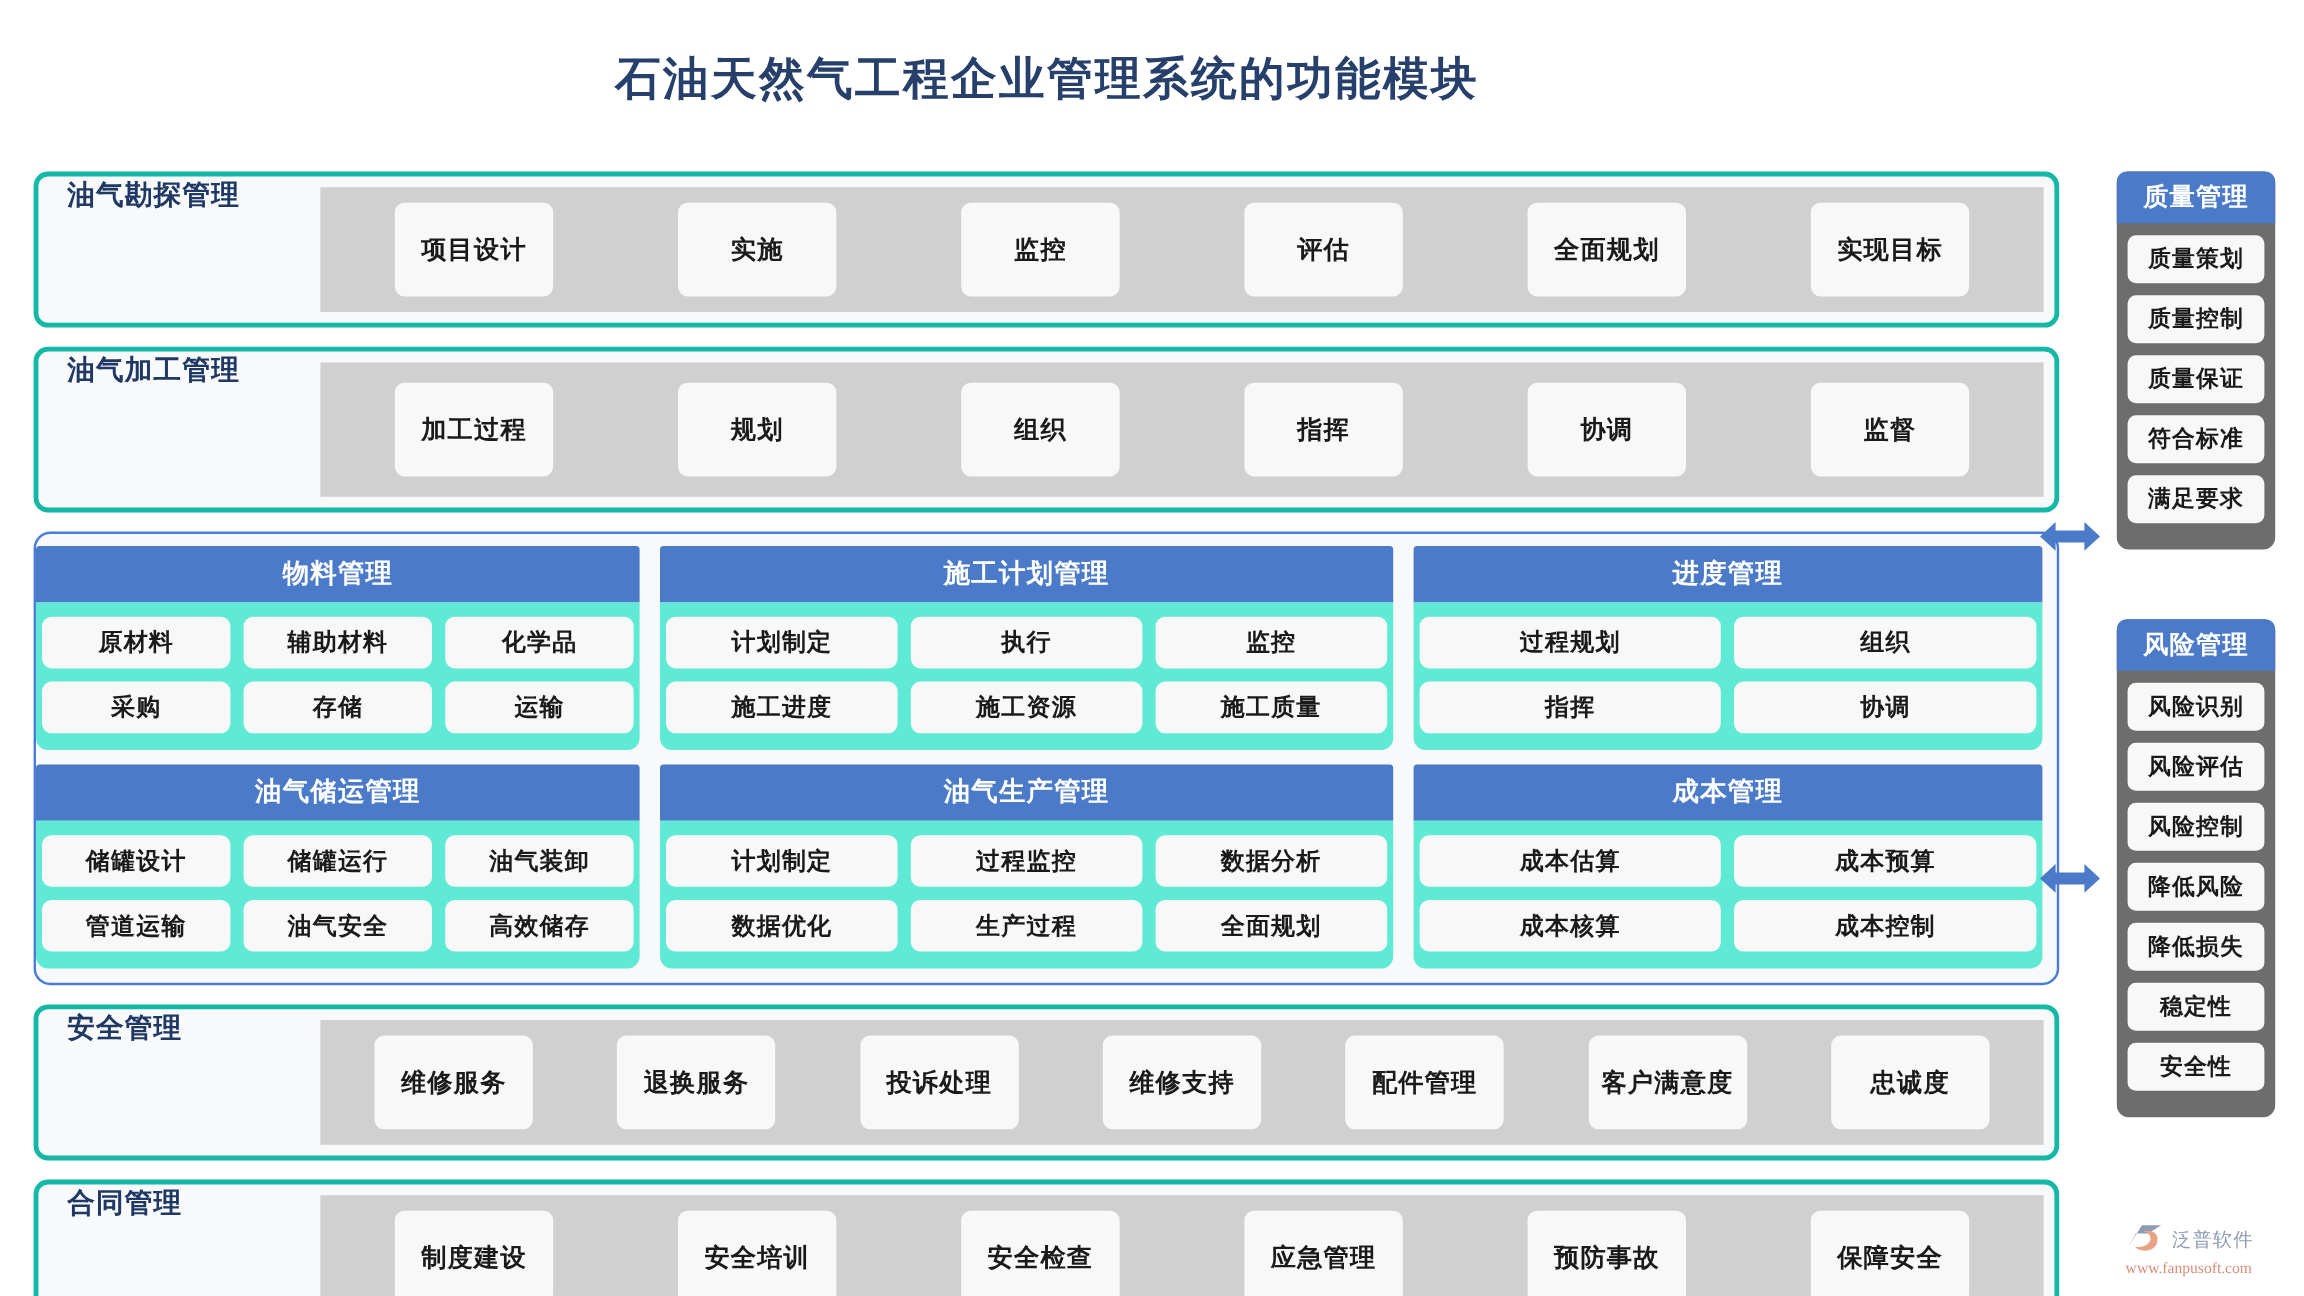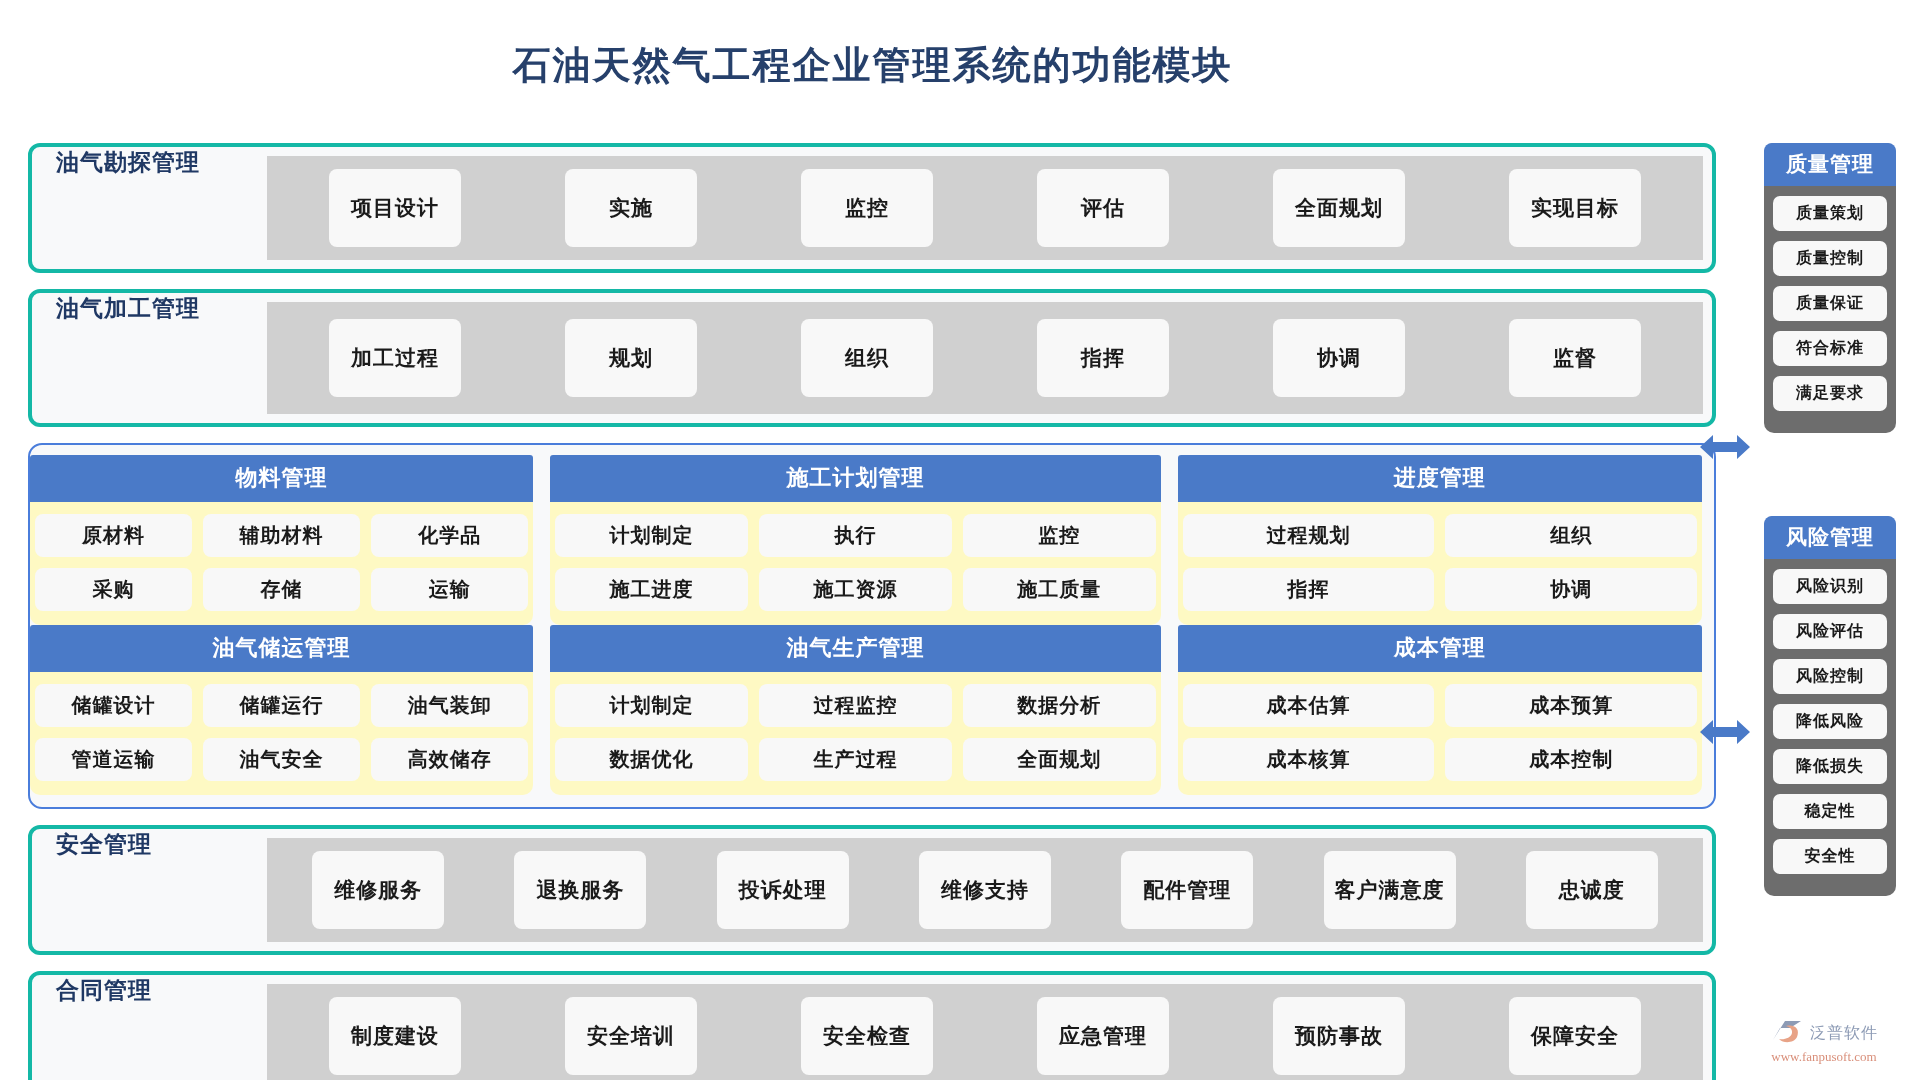--- a/index.html
+++ b/index.html
@@ -72,33 +72,33 @@
     display: flex; align-items: center; justify-content: flex-start;
     padding-left: 24px;
     font-size: 23px; font-weight: bold; color: #1f3864;
     letter-spacing: 1px;
   }
   .biz-grid {
     flex: 1 1 auto;
     display: grid;
     grid-template-columns: 2.86fr 3.47fr 2.98fr;
     grid-template-rows: auto auto;
-    gap: 0 17px;
+    gap: 12px 17px;
   }
   .group { display: flex; flex-direction: column; }
   .group-head {
     background: #4a7ac8;
     color: #ffffff;
     font-size: 22px; font-weight: bold; letter-spacing: 1px;
     text-align: center;
     padding: 8px 0 9px;
     border-radius: 3px 3px 0 0;
   }
   .group-body {
-    background: #fef9c3;
+    background: #5eead4;
     border-radius: 0 0 10px 10px;
     padding: 12px 5px 14px;
     display: flex; flex-direction: column; gap: 11px;
     flex: 1 1 auto;
   }
   .group-row { display: flex; gap: 11px; }
   .group-row .chip {
     flex: 1 1 0;
     min-width: 0;
     padding: 8px 2px;
@@ -120,21 +120,21 @@
     text-align: center;
     padding: 7px 0 8px;
     border-radius: 8px 8px 0 0;
     margin: 0 0 10px 0;
   }
   .side-item {
     background: #f8f8f8;
     margin: 0 9px 10px 9px;
     border-radius: 7px;
     text-align: center;
-    font-size: 16px; font-weight: bold; color: #1a1a1a;
+    font-size: 19px; font-weight: bold; color: #1a1a1a;
     padding: 7px 16px;
     letter-spacing: 1px;
   }
   #quality-panel { left: 1764px; top: 143px; }
   #risk-panel    { left: 1764px; top: 516px; }
 
   
   .arrow { position: absolute; width: 50px; height: 28px; }
   #arrow-quality { left: 1700px; top: 433px; }
   #arrow-risk    { left: 1700px; top: 718px; }

